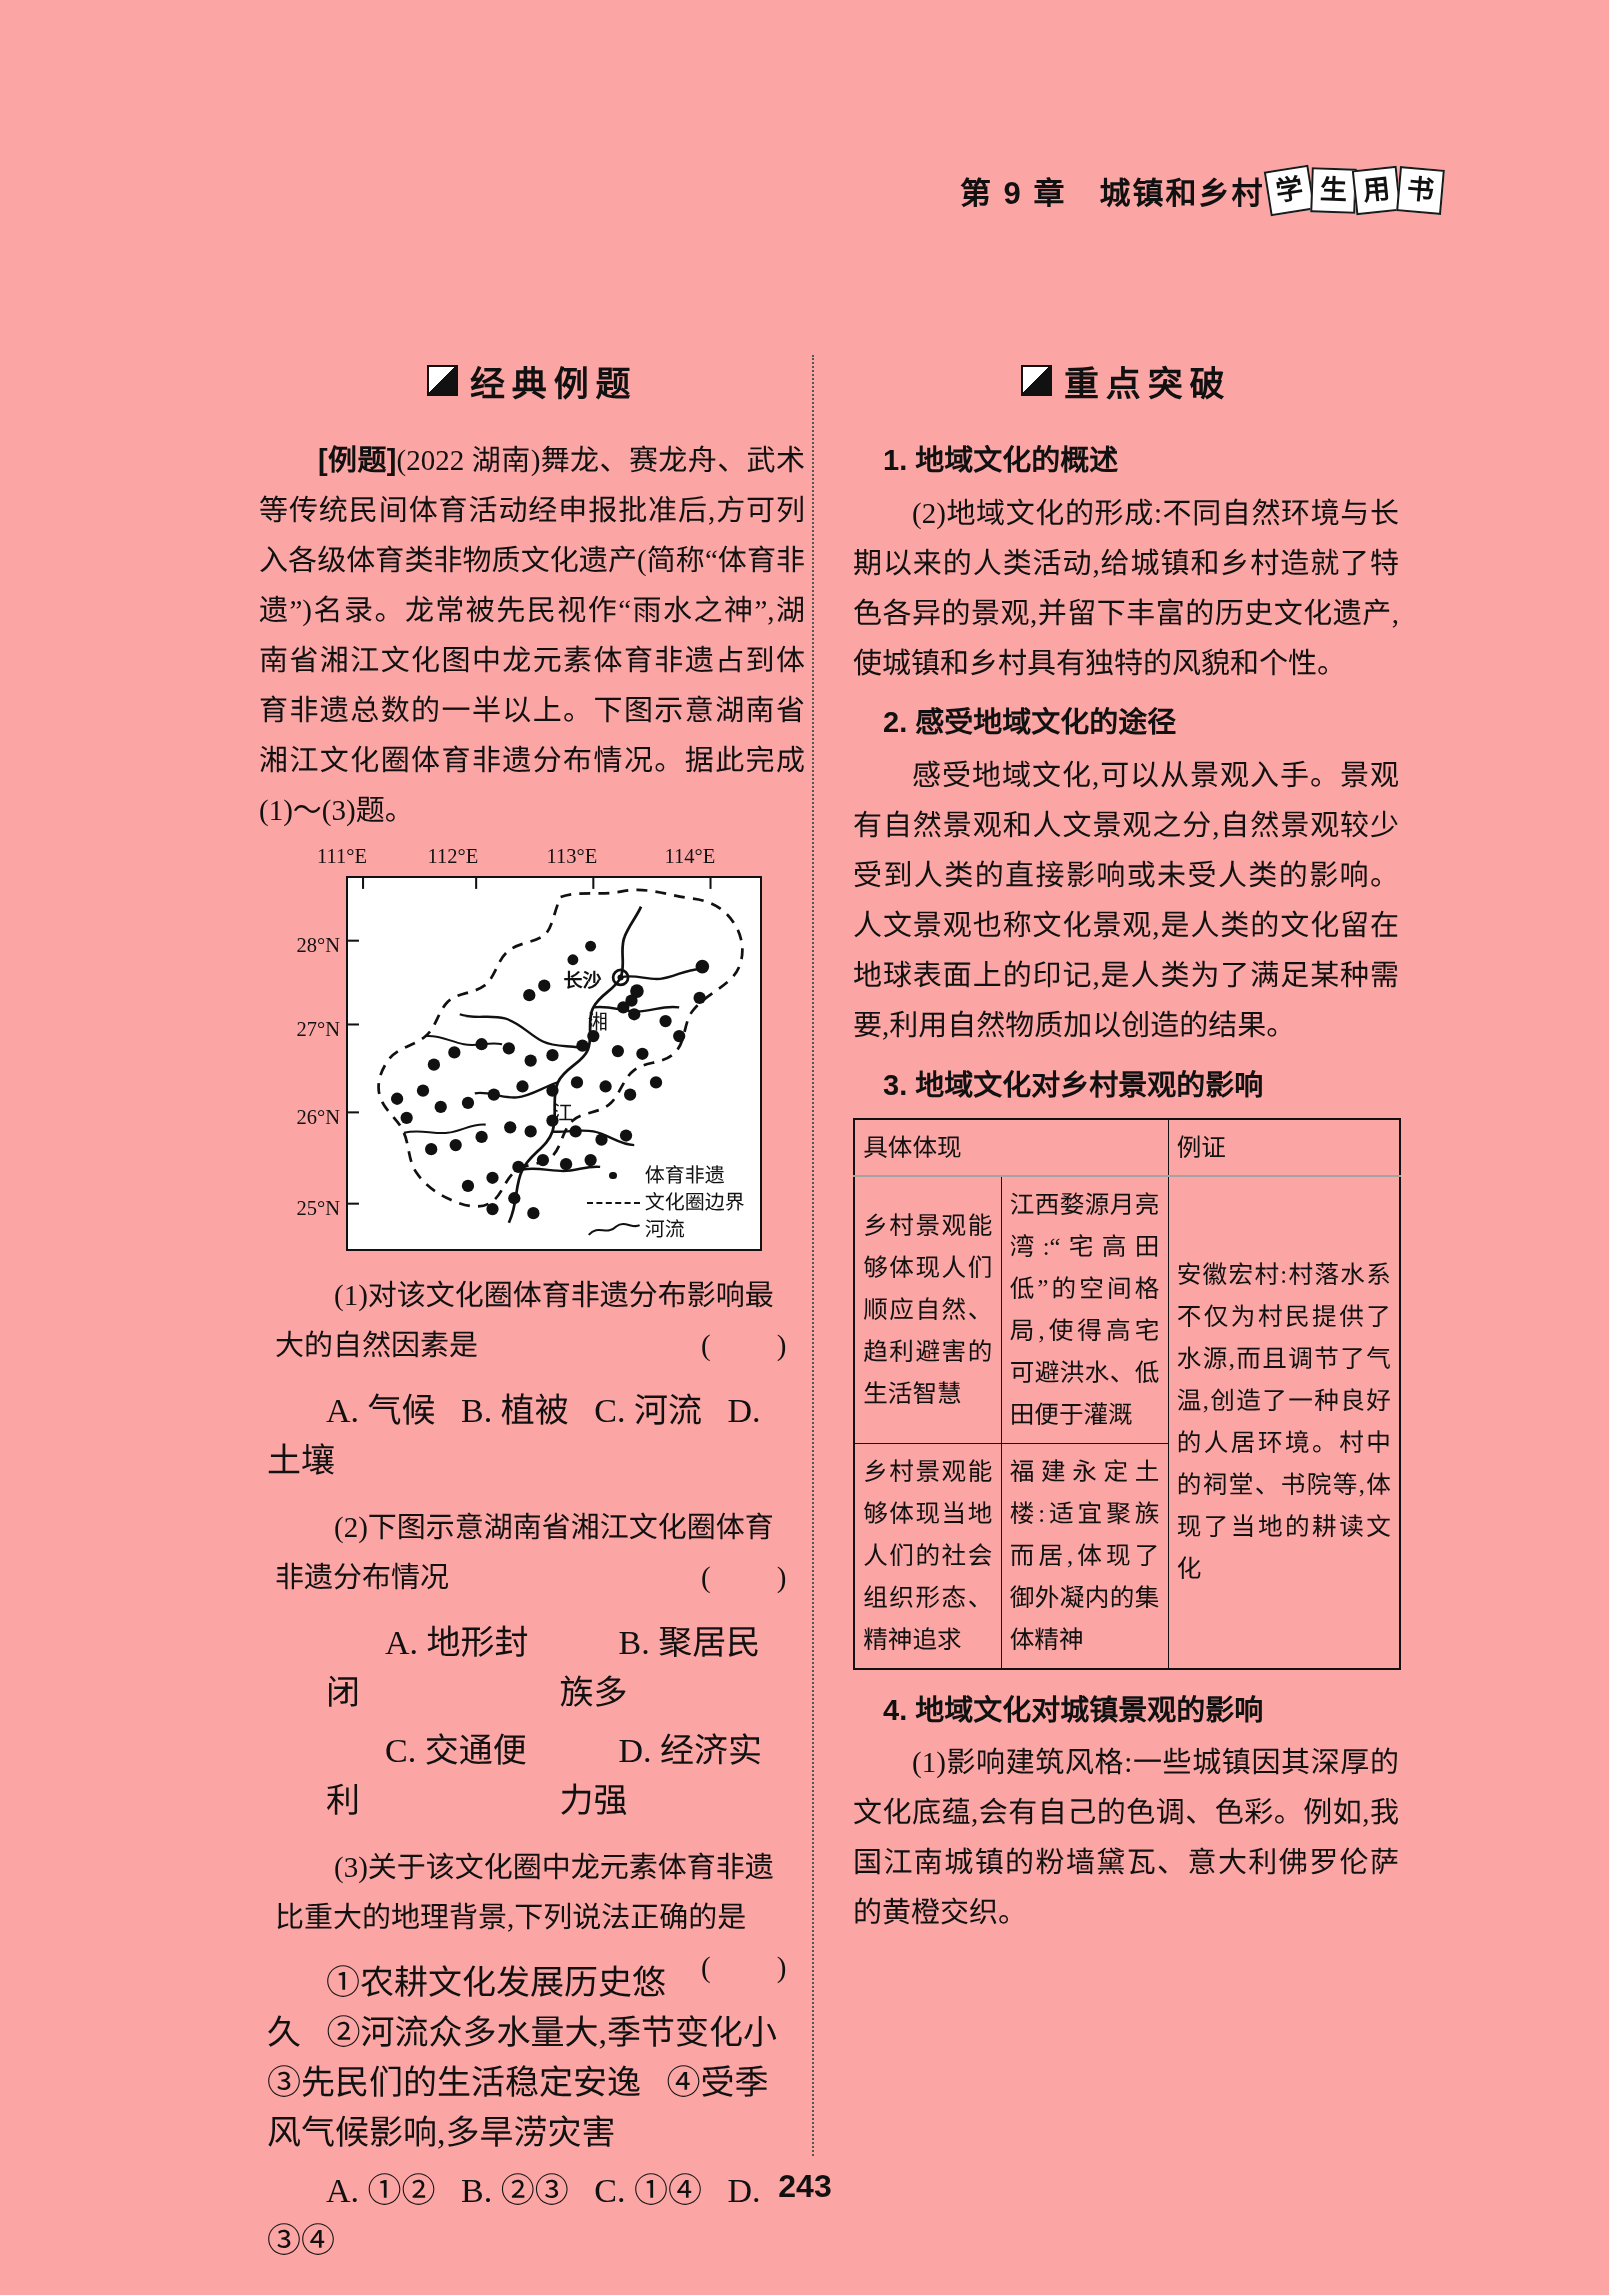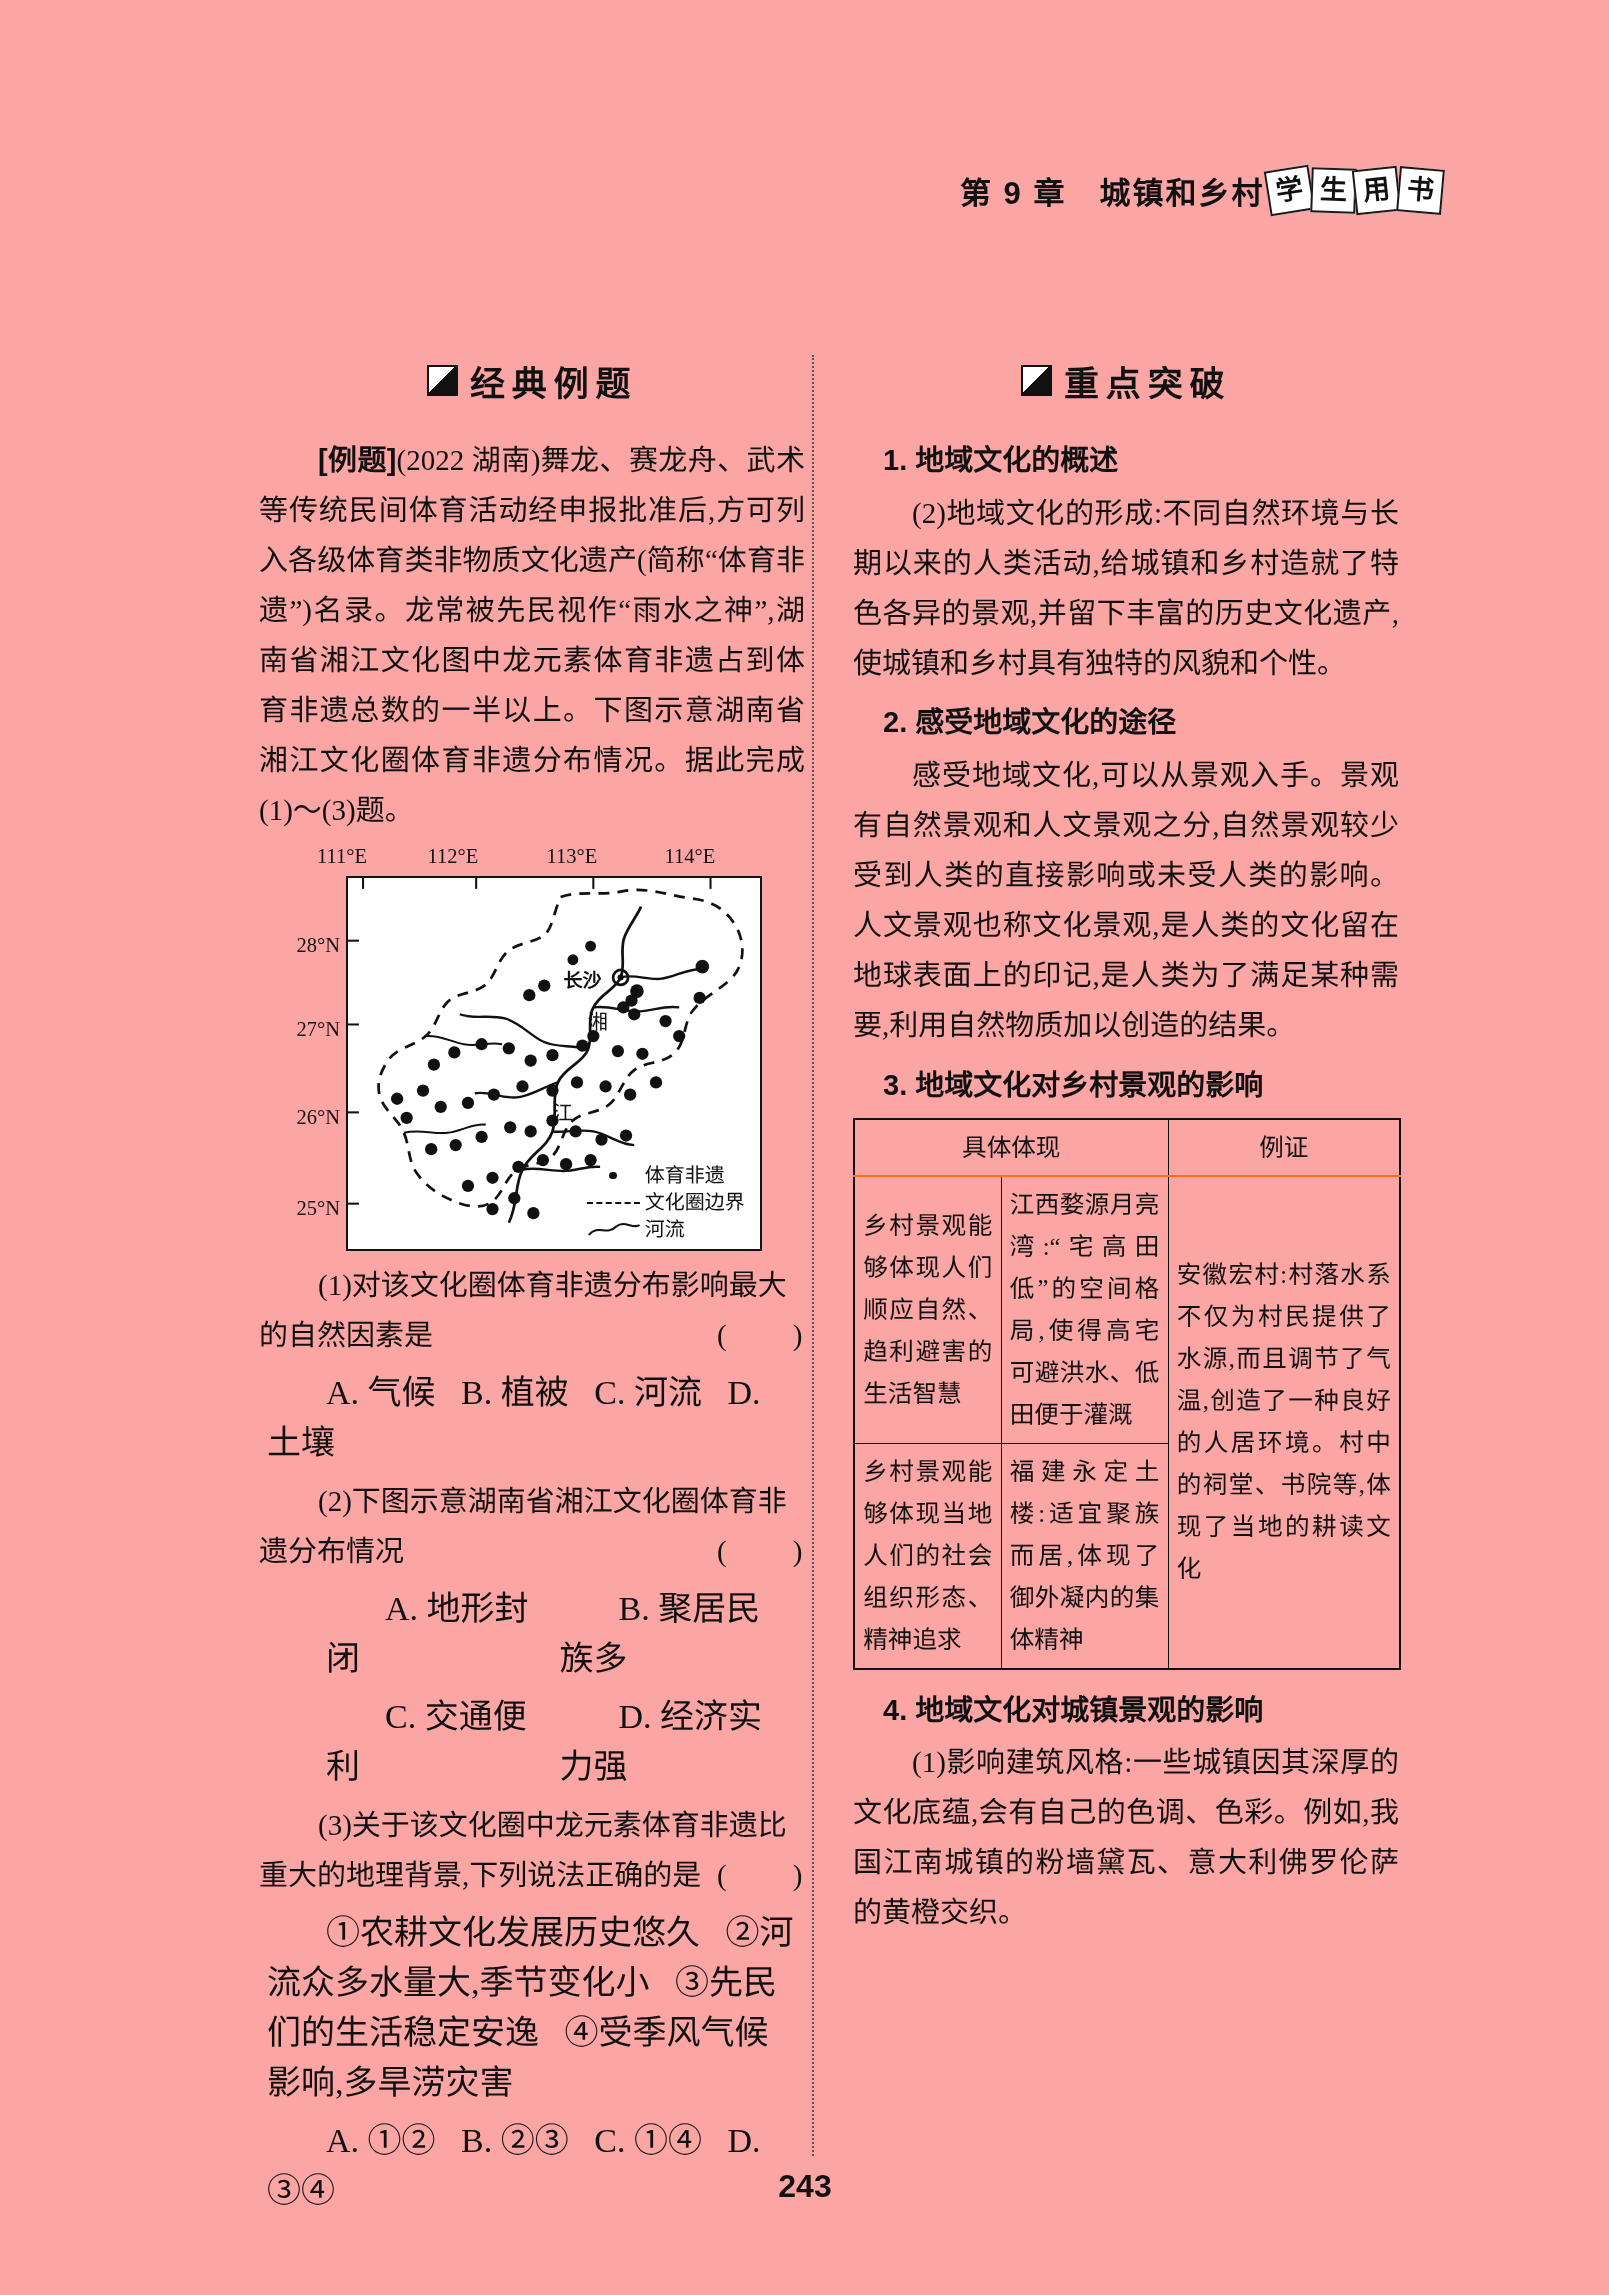--- a/index.html
+++ b/index.html
@@ -122,21 +122,21 @@
     position:absolute;font-size:19px;font-weight:700;
     font-family:Liberation Mono, monospace;
   }
   .rivlabel{
     position:absolute;font-size:20.5px;
     font-family:"Liberation Serif","DejaVu Serif",serif;
   }
 
   
   .q{
-    font-size:29px;line-height:50px;text-indent:59px;margin:0;
+    font-size:29px;line-height:50px;text-indent:59px;margin:16px;
   }
   .q .blank{float:right;letter-spacing:2.7px;text-indent:0;}
   .opts{
     font-size:34px;line-height:50px;text-indent:59px;margin:8px;
     display:block;
   }
   .opts.two span{display:inline-block;width:225px;}
 
   
   table.tbl{
@@ -144,21 +144,21 @@
     table-layout:fixed;
   }
   table.tbl td,table.tbl th{
     border:1.4px solid #111;
     font-size:24.6px;line-height:42px;
     padding:6.8px 8.2px;vertical-align:middle;
     font-weight:400;
     font-family:"Liberation Serif","DejaVu Serif",serif;
     text-align:justify;text-justify:inter-ideograph;
   }
-  table.tbl th{text-align:center;border-bottom:2px solid #f97316;}
+  table.tbl th{text-align:left;border-bottom:2px solid #a3a3a3;}
   table.tbl{border:2.7px solid #111;}
 
   
   .pageno{
     position:absolute;bottom:90px;left:0;width:1610px;text-align:center;
     font-family:"Liberation Sans","DejaVu Sans",sans-serif;
     font-weight:700;font-size:32px;
   }
 </style>
 </head>

